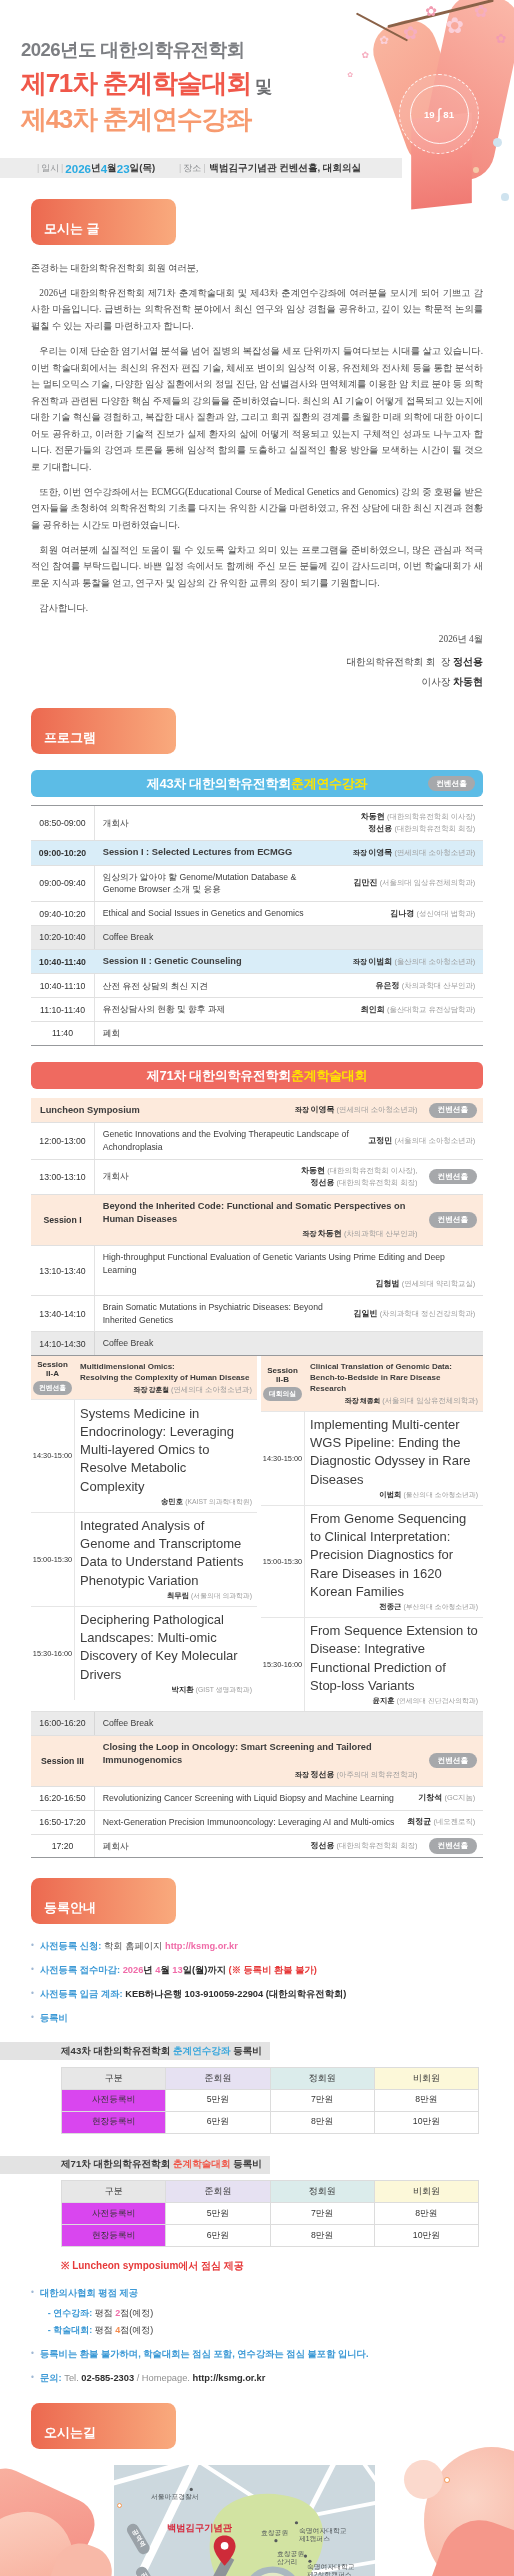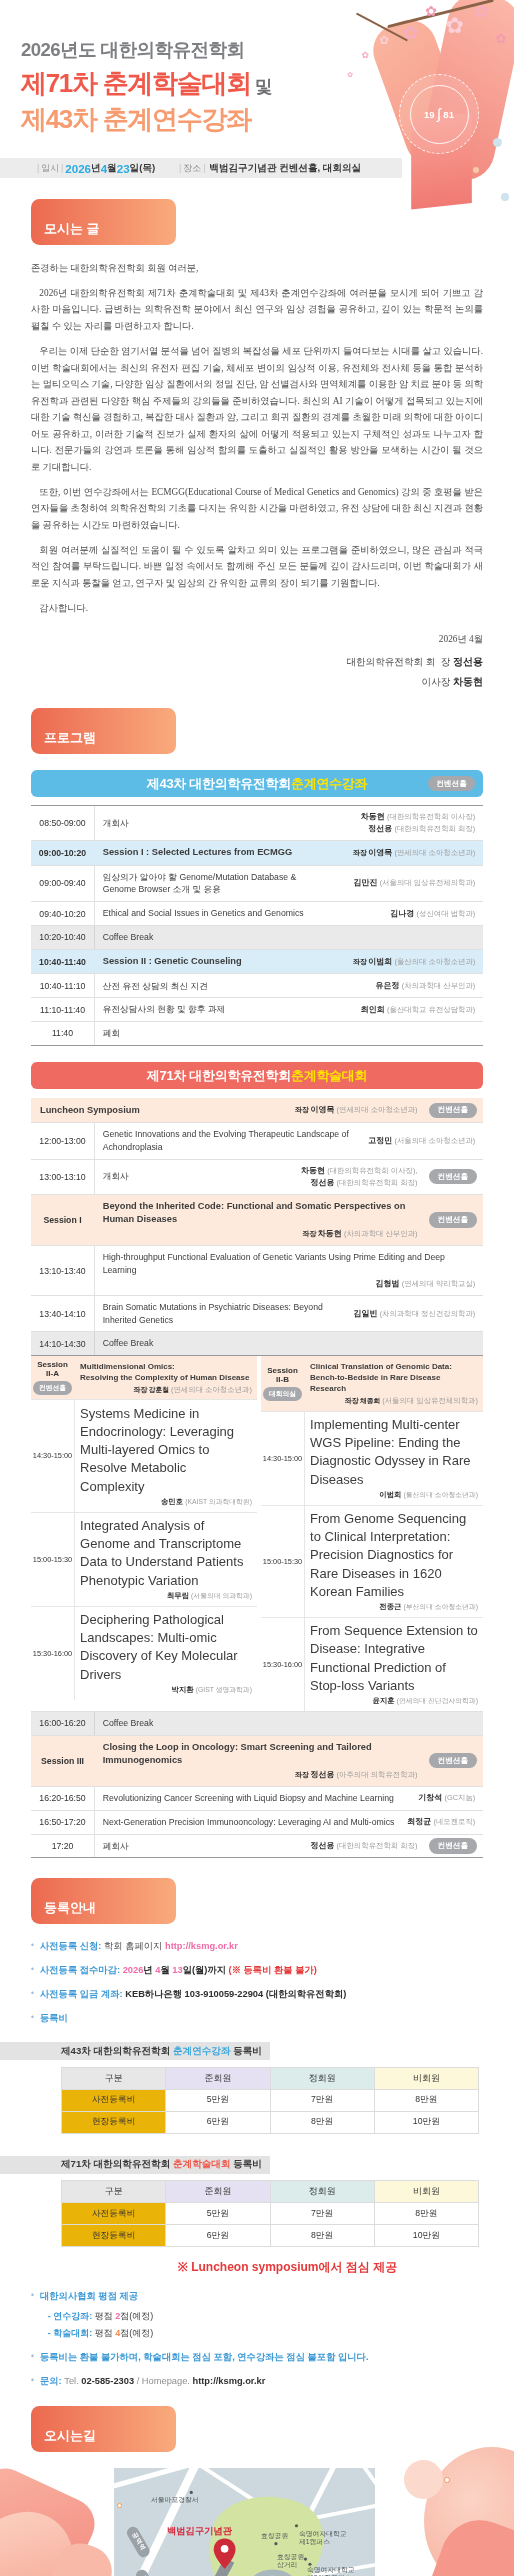--- a/index.html
+++ b/index.html
@@ -122,22 +122,22 @@
                font-size:9.6px; font-weight:bold; color:#3a3a3a; }
   .fee-title .hl-blue { color:#3aa7dc; }
   .fee-title .hl-red { color:#f0584a; }
   .fee { margin:6.4px 0 0 61px; width:418px; border-collapse:collapse; }
   .fee td { border:0.6px solid #dcdcdc; text-align:center; font-size:8.7px; color:#333; height:22px; width:25%; }
   .fee tr.hd td { font-size:9px; }
   .fee .c0 { background:#e7e7e7; }
   .fee .c1 { background:#e6e1f2; }
   .fee .c2 { background:#dbeceb; }
   .fee .c3 { background:#fcf8d9; }
-  .fee .r0 { background:#eab308; }
-  .lunch-note { margin:10.3px 0 0 61px; font-size:12px;text-align:center; }
+  .fee .r0 { background:#d946ef; }
+  .lunch-note { margin:10.3px 0 0 61px; font-size:10px; }
   .sub-line { margin:3.9px 0 0 16.7px; font-size:9px; color:#3f3f3f; }
 
   
   .map { position:relative; width:261px; height:188px; margin:15.4px 0 0 114px; background:#ccd8de; overflow:hidden; }
   .map svg { position:absolute; left:0; top:0; }
   .mlabel { position:absolute; font-size:6.8px; color:#4e5458; line-height:1.25; white-space:pre-line; z-index:2; }
   .mlabel.venue { font-size:9.3px; font-weight:bold; color:#d6273b; }
   .stpill { position:absolute; background:#9aa2a8; color:#fff; font-size:6.1px; font-weight:bold;
             padding:1.3px 6.4px; border-radius:5.8px; z-index:2; letter-spacing:0.6px; }
   .addr { margin:9px 0 0 114px; font-size:8.7px; color:#3f3f3f; line-height:1.65; }

